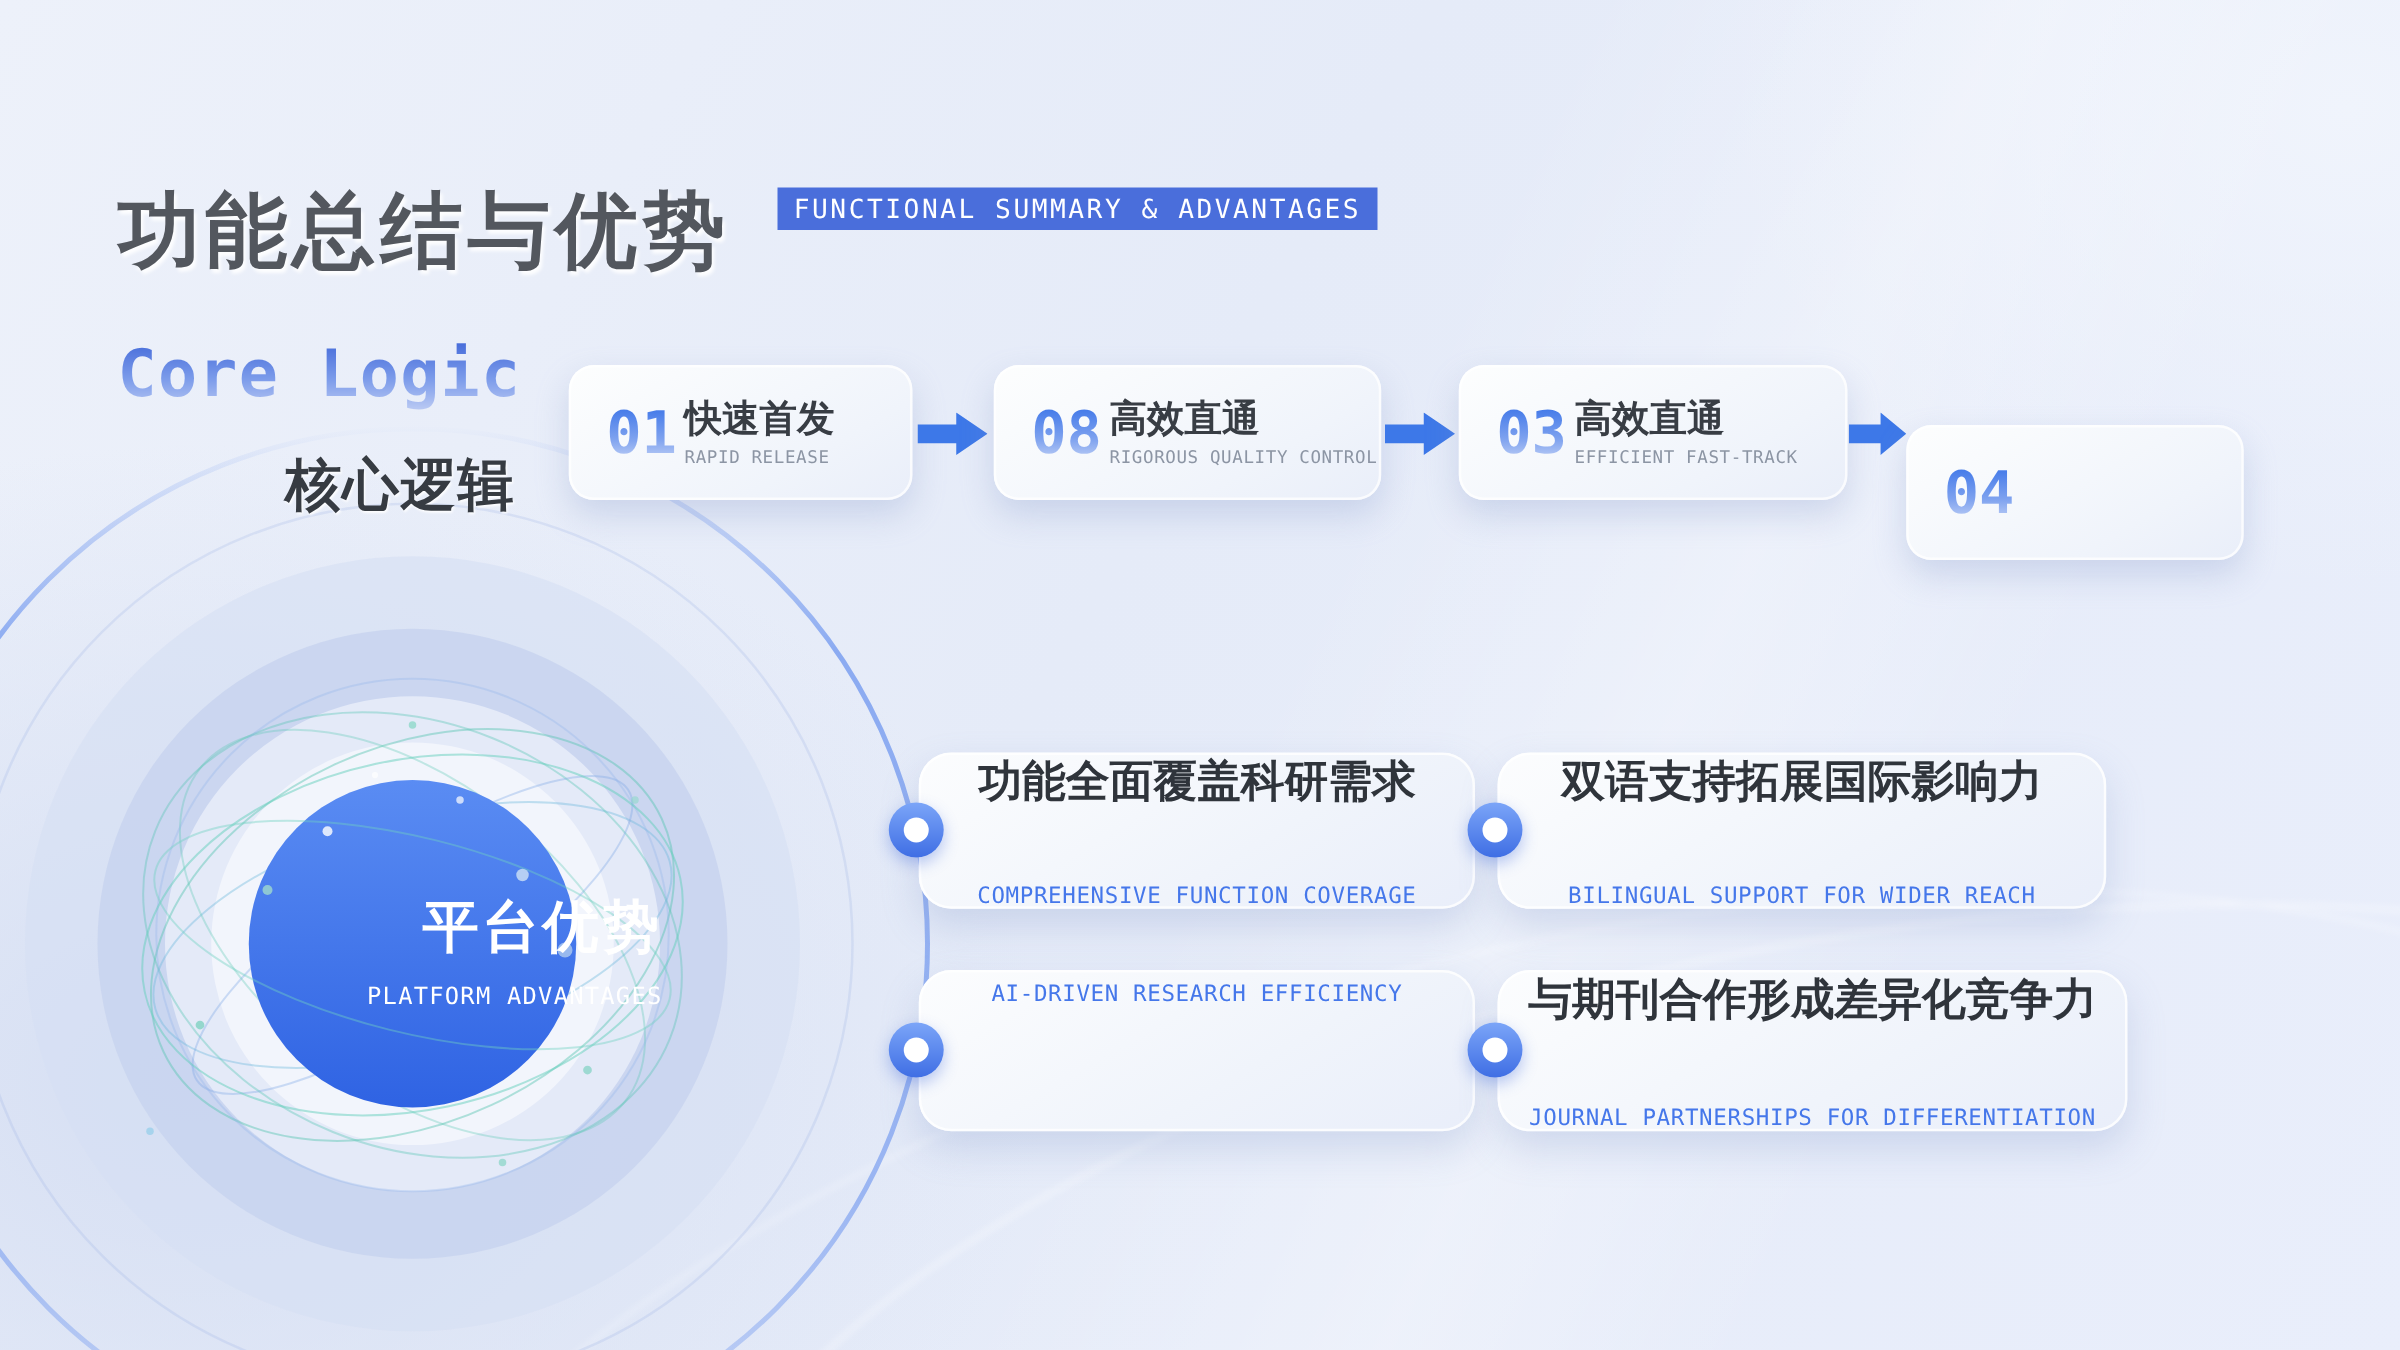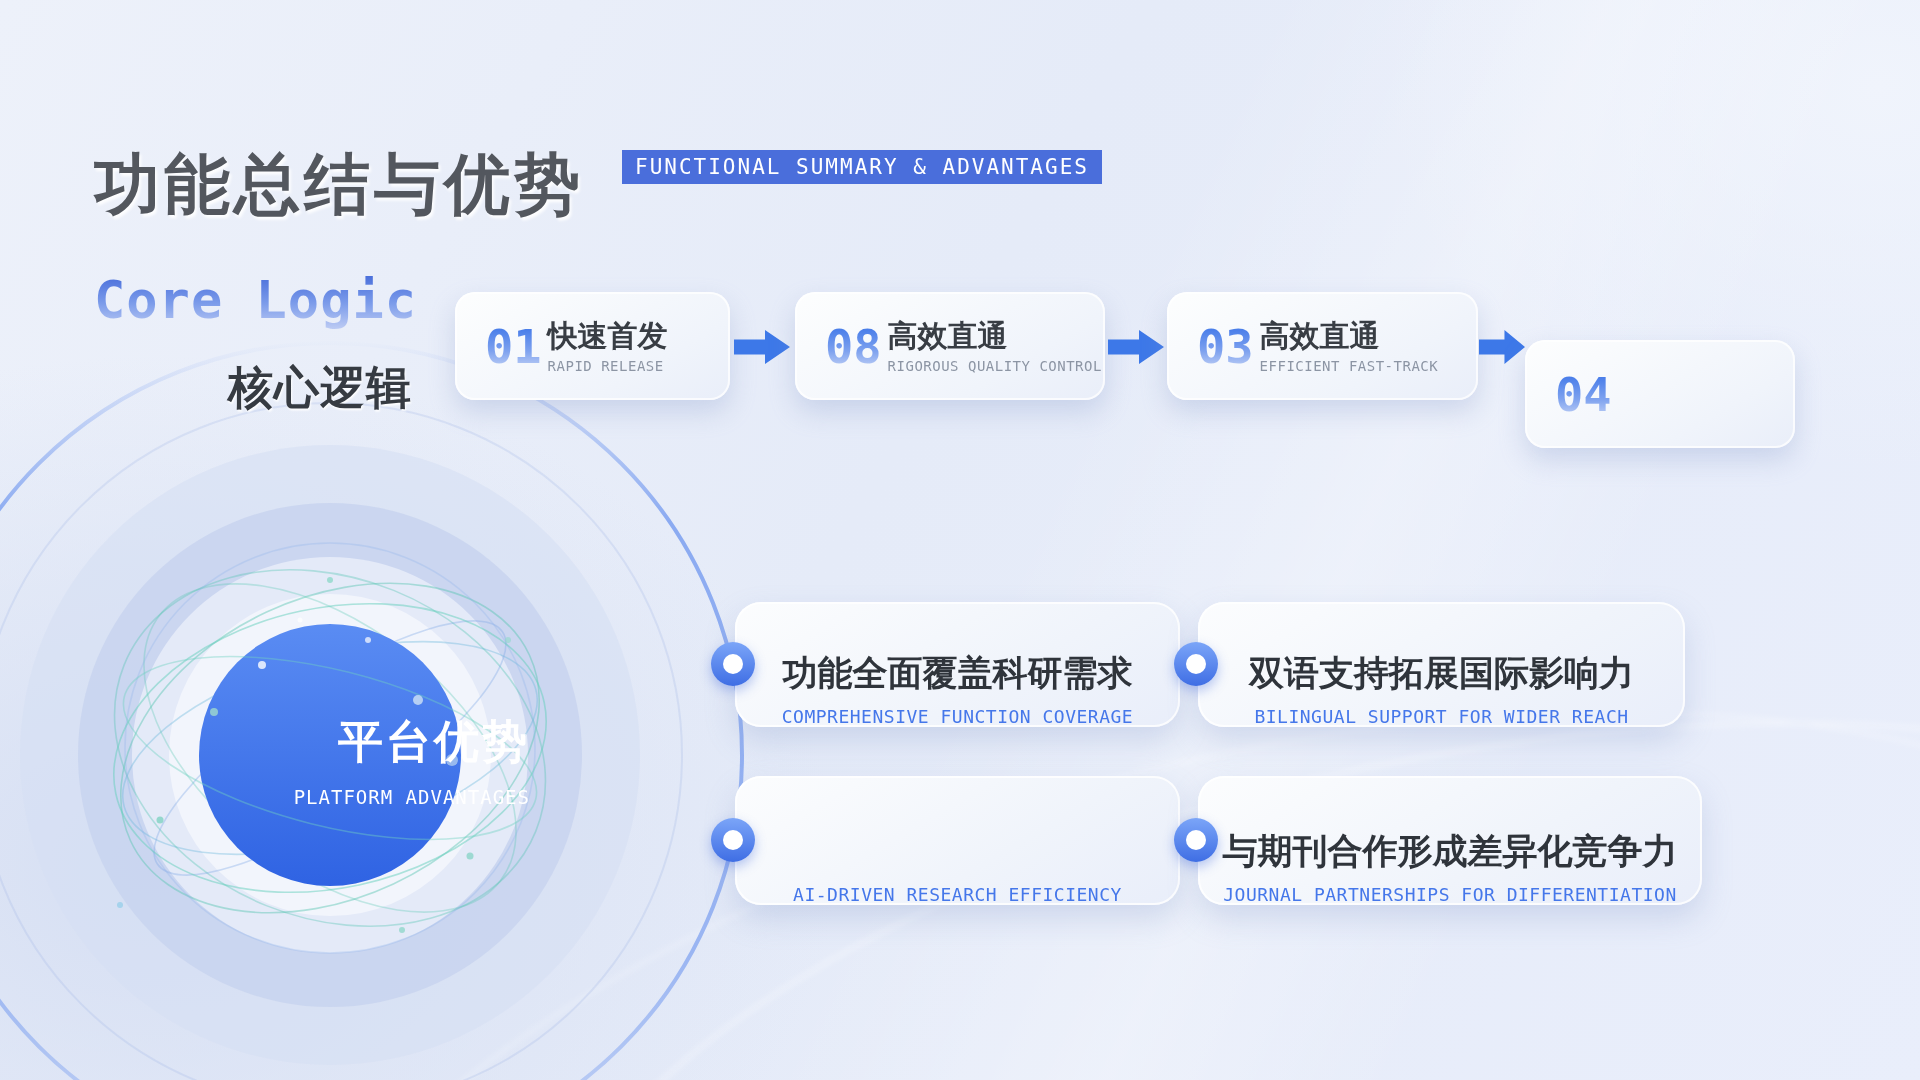--- a/index.html
+++ b/index.html
@@ -59,21 +59,21 @@
   
   .platform-label{left:130px;top:712px;width:400px;text-align:right;z-index:2;}
   .platform-zh{font-size:45px;font-weight:800;color:#ffffff;letter-spacing:3px;}
   .platform-en{font-size:19px;color:#ffffff;margin-top:14px;letter-spacing:1px;}
 
   
   .adv-card{
     border-radius:26px;z-index:2;box-sizing:border-box;
     background:linear-gradient(150deg,#fcfdfe 0%,#f0f4fb 60%,#e9eefa 100%);
     box-shadow:0 14px 30px rgba(139,158,204,.30), inset 0 0 0 2px rgba(255,255,255,.8);
-    display:flex;flex-direction:column;justify-content:flex-end;align-items:center;text-align:center;
+    display:flex;flex-direction:column;justify-content:space-between;align-items:center;text-align:center;
   }
   .adv-zh{font-size:35px;font-weight:800;color:#2f343b;white-space:nowrap;}
   .adv-en{font-size:18px;color:#4577ea;margin-top:9px;letter-spacing:.5px;white-space:nowrap;}
   .node{
     width:44px;height:44px;border-radius:50%;z-index:3;
     background:linear-gradient(180deg,#7ba5f8 0%,#3f6ee4 100%);
     box-shadow:0 5px 12px rgba(70,110,220,.38);
     display:flex;align-items:center;justify-content:center;
   }
   .node::after{content:"";width:20px;height:20px;border-radius:50%;background:#ffffff;}

